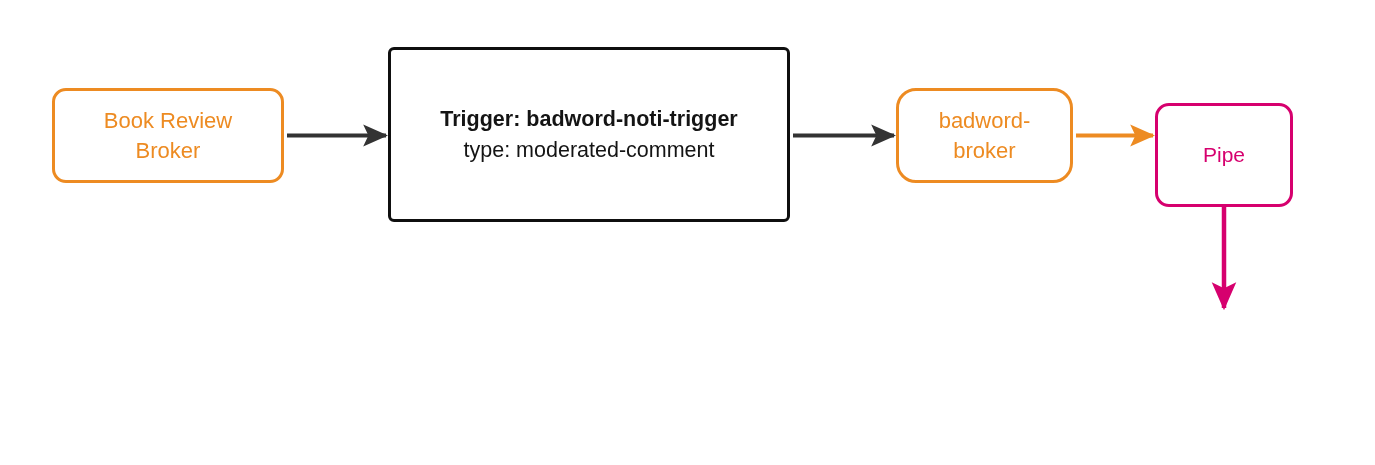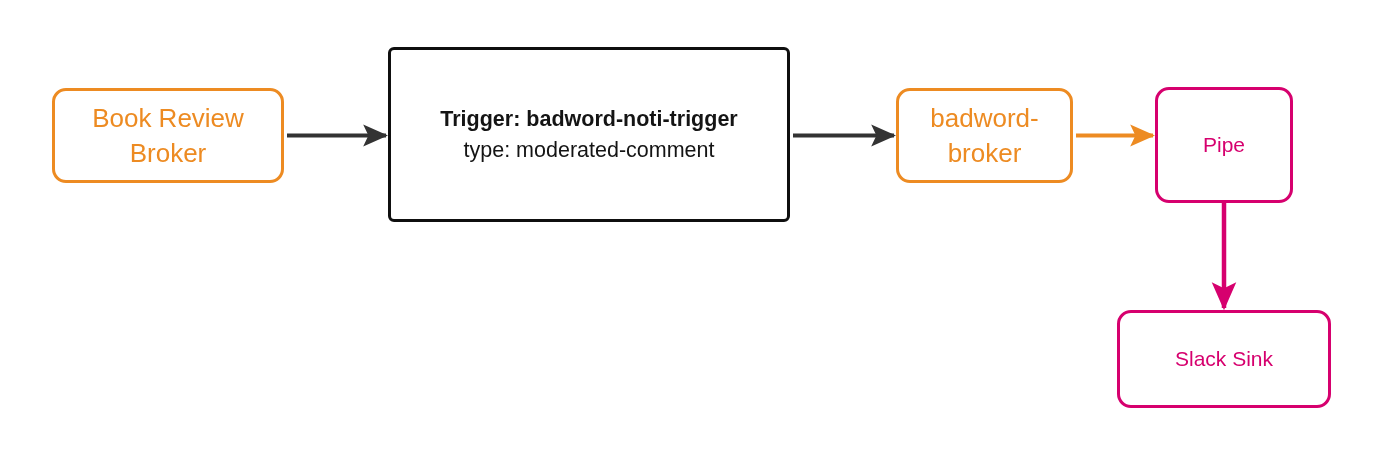--- a/index.html
+++ b/index.html
@@ -43,21 +43,21 @@
   }
 
   
   .node-orange {
     border-width: 3px;
     border-color: #ED8B22;
     border-radius: 14px;
     color: #ED8B22;
   }
   .node-orange .node-label {
-    font-size: 26px;
+    font-size: 22px;
   }
 
   
   .node-magenta {
     border-width: 3.5px;
     border-color: #D6006E;
     border-radius: 14px;
     color: #D6006E;
   }
   .node-magenta .node-label {
@@ -81,22 +81,22 @@
   .trigger-lines .ln {
     display: block;
     white-space: nowrap;
   }
   .k { font-weight: normal; }
   .v { font-weight: normal; }
   .all-bold { font-weight: bold; }
 
   #node-book-review-broker { left: 52px;   top: 88px;  width: 232px; height: 95px; }
   #node-trigger            { left: 388px;  top: 47px;  width: 402px; height: 175px; }
-  #node-badword-broker     { left: 896px;  top: 88px;  width: 177px; height: 95px; }
-  #node-pipe               { left: 1155px; top: 87px;  width: 138px; height: 116px; }
+  #node-badword-broker     { left: 896px;  top: 88px;  width: 177px; height: 95px; border-radius: 20px; }
+  #node-pipe               { left: 1155px; top: 103px;  width: 138px; height: 104px; }
   #node-slack-sink         { left: 1117px; top: 310px; width: 214px; height: 98px; }
 </style>
 </head>
 <body>
 
 <div id="canvas">
 
   <svg id="edge-layer" viewBox="0 0 1375 465" xmlns="http://www.w3.org/2000/svg">
     <defs>
       <marker id="arrow-dark" viewBox="0 0 10 10" refX="9.2" refY="5" markerWidth="6.2" markerHeight="6.2" orient="auto-start-reverse">
@@ -133,17 +133,14 @@
 
   <div class="node node-orange" id="node-badword-broker">
     <span class="node-label">badword-
 broker</span>
   </div>
 
   <div class="node node-magenta" id="node-pipe">
     <span class="node-label">Pipe</span>
   </div>
 
-  <div class="node node-magenta" id="node-slack-sink">
-    <span class="node-label">Slack Sink</span>
-  </div>
 
 </div>
 
 </body></html>

